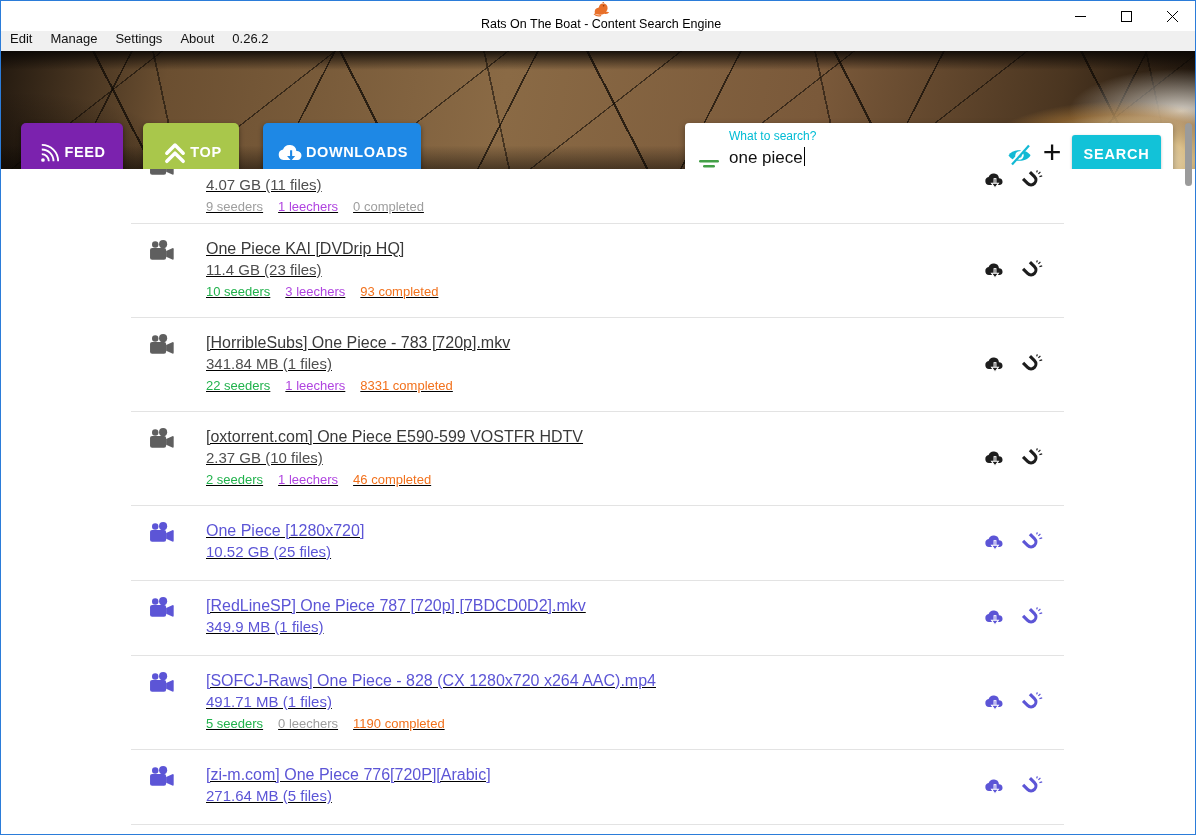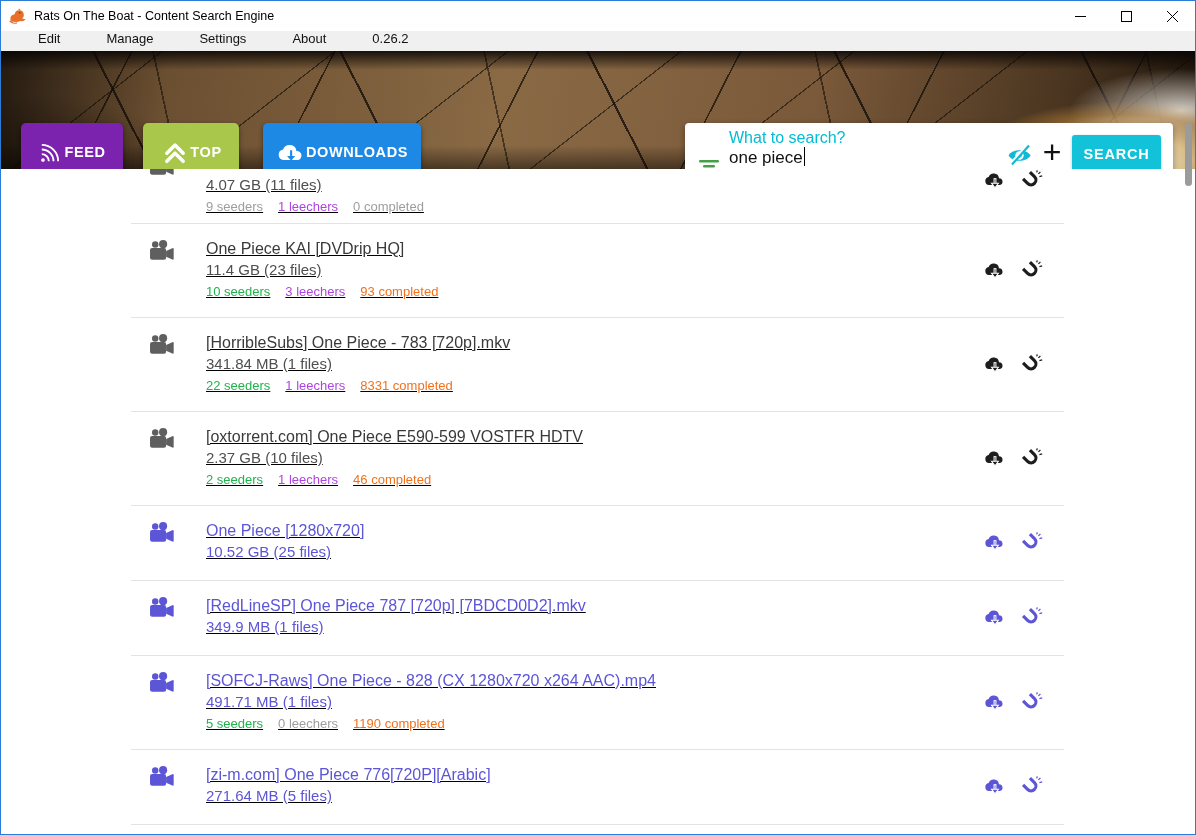--- a/index.html
+++ b/index.html
@@ -2,31 +2,31 @@
 <html><head>
 <meta charset="utf-8">
 <style>
   * { margin:0; padding:0; box-sizing:border-box; }
   html,body { width:1196px; height:835px; background:#fff; overflow:hidden;
               font-family:"Liberation Sans", sans-serif; }
   .window { position:relative; width:1196px; height:835px; border:1px solid #2b7cd9; background:#fff; }
 
   
   .titlebar { position:absolute; top:0; left:0; right:0; height:30px; background:#fff;
-              display:flex; align-items:center; }
+              display:flex; align-items:center;flex-direction:column; }
   .app-icon { width:20px; height:18px; margin-left:7px; }
   .titlebar-title { margin-left:6px; font-size:12.5px; color:#000; }
   .win-controls { position:absolute; right:0; top:0; height:30px; display:flex; }
   .win-btn { width:46px; height:30px; display:flex; align-items:center; justify-content:center; }
   .win-btn svg { display:block; }
 
   
   .menubar { position:absolute; top:30px; left:0; right:0; height:20px; background:#f0f0f0;
              display:flex; align-items:center; font-size:13px; color:#111; }
-  .menu-item { padding:0 9px; height:24px; line-height:20px;margin-left:28px; }
+  .menu-item { padding:0 9px; height:24px; line-height:20px; }
 
   
   .toolbar { position:absolute; top:50px; left:0; right:0; height:118px; overflow:hidden;
     background:
       radial-gradient(ellipse 200px 80px at 1120px 110px, rgba(255,252,244,.96) 0%, rgba(249,219,158,.85) 34%, rgba(206,146,66,.45) 58%, rgba(206,146,66,0) 75%),
       radial-gradient(ellipse 160px 60px at 1180px 60px, rgba(255,250,240,.8) 0%, rgba(255,250,240,0) 70%),
       linear-gradient(180deg, rgba(8,5,3,.88) 0%, rgba(8,5,3,0) 16%),
       linear-gradient(0deg, rgba(10,7,4,.5) 0%, rgba(10,7,4,0) 20%),
       radial-gradient(ellipse 300px 170px at 15px 160px, rgba(10,6,3,.85) 0%, rgba(10,6,3,0) 70%),
       linear-gradient(63deg, rgba(15,10,5,0) 49.2%, rgba(15,10,5,.75) 49.2%, rgba(15,10,5,.75) 50%, rgba(15,10,5,0) 50%),
@@ -46,21 +46,21 @@
   .nav-btn svg { display:block; }
   .btn-feed      { left:20px;  width:102px; background:#7b22ae; }
   .btn-top       { left:142px; width:96px; background:#a9c74b; }
   .btn-downloads { left:262px; width:158px; background:#1e88e5; }
   .btn-activity  { left:430px; width:160px; background:#2c63c0; }
 
   
   .search-panel { position:absolute; left:684px; top:72px; width:488px; height:63px;
                   background:#fff; border-radius:4px; box-shadow:0 2px 6px rgba(0,0,0,.35); }
   .filter-icon { position:absolute; left:13px; top:36px; }
-  .search-label { position:absolute; left:44px; top:6px; font-size:16px; color:#00bcd4;text-align:right; }
+  .search-label { position:absolute; left:44px; top:6px; font-size:12px; color:#00bcd4;text-align:right; }
   .search-input { position:absolute; left:44px; top:24px; width:278px; height:26px;
                   font-size:17px; color:#111; border-bottom:2px solid #00bcd4;
                   white-space:nowrap; overflow:hidden; }
   .caret { display:inline-block; width:1px; height:19px; background:#000;
            vertical-align:-3px; margin-left:1px; }
   .eye-icon { position:absolute; left:321px; top:20px; }
   .plus-icon { position:absolute; left:352px; top:7px; width:30px; height:44px;
                font-size:32px; font-weight:300; color:#111; text-align:center; line-height:44px; }
   .search-btn { position:absolute; right:12px; top:12px; width:89px; height:38px;
                 background:#12c2d8; color:#fff; border:none; border-radius:3px;

